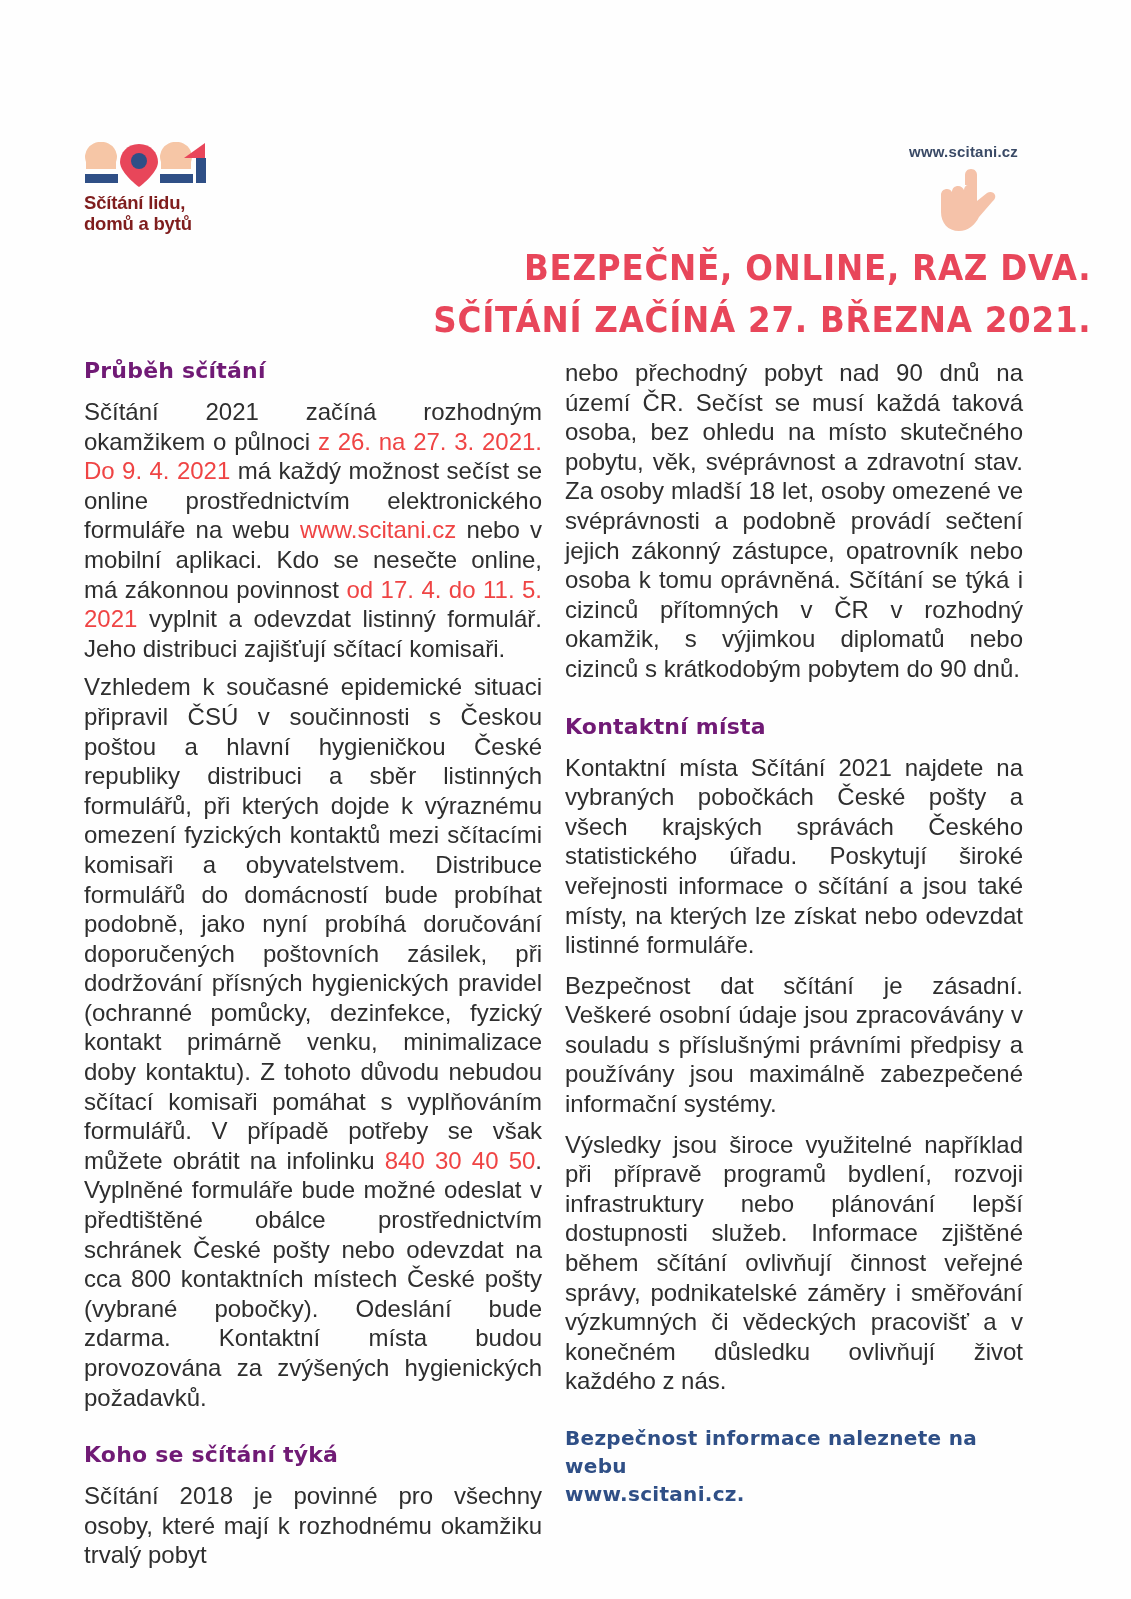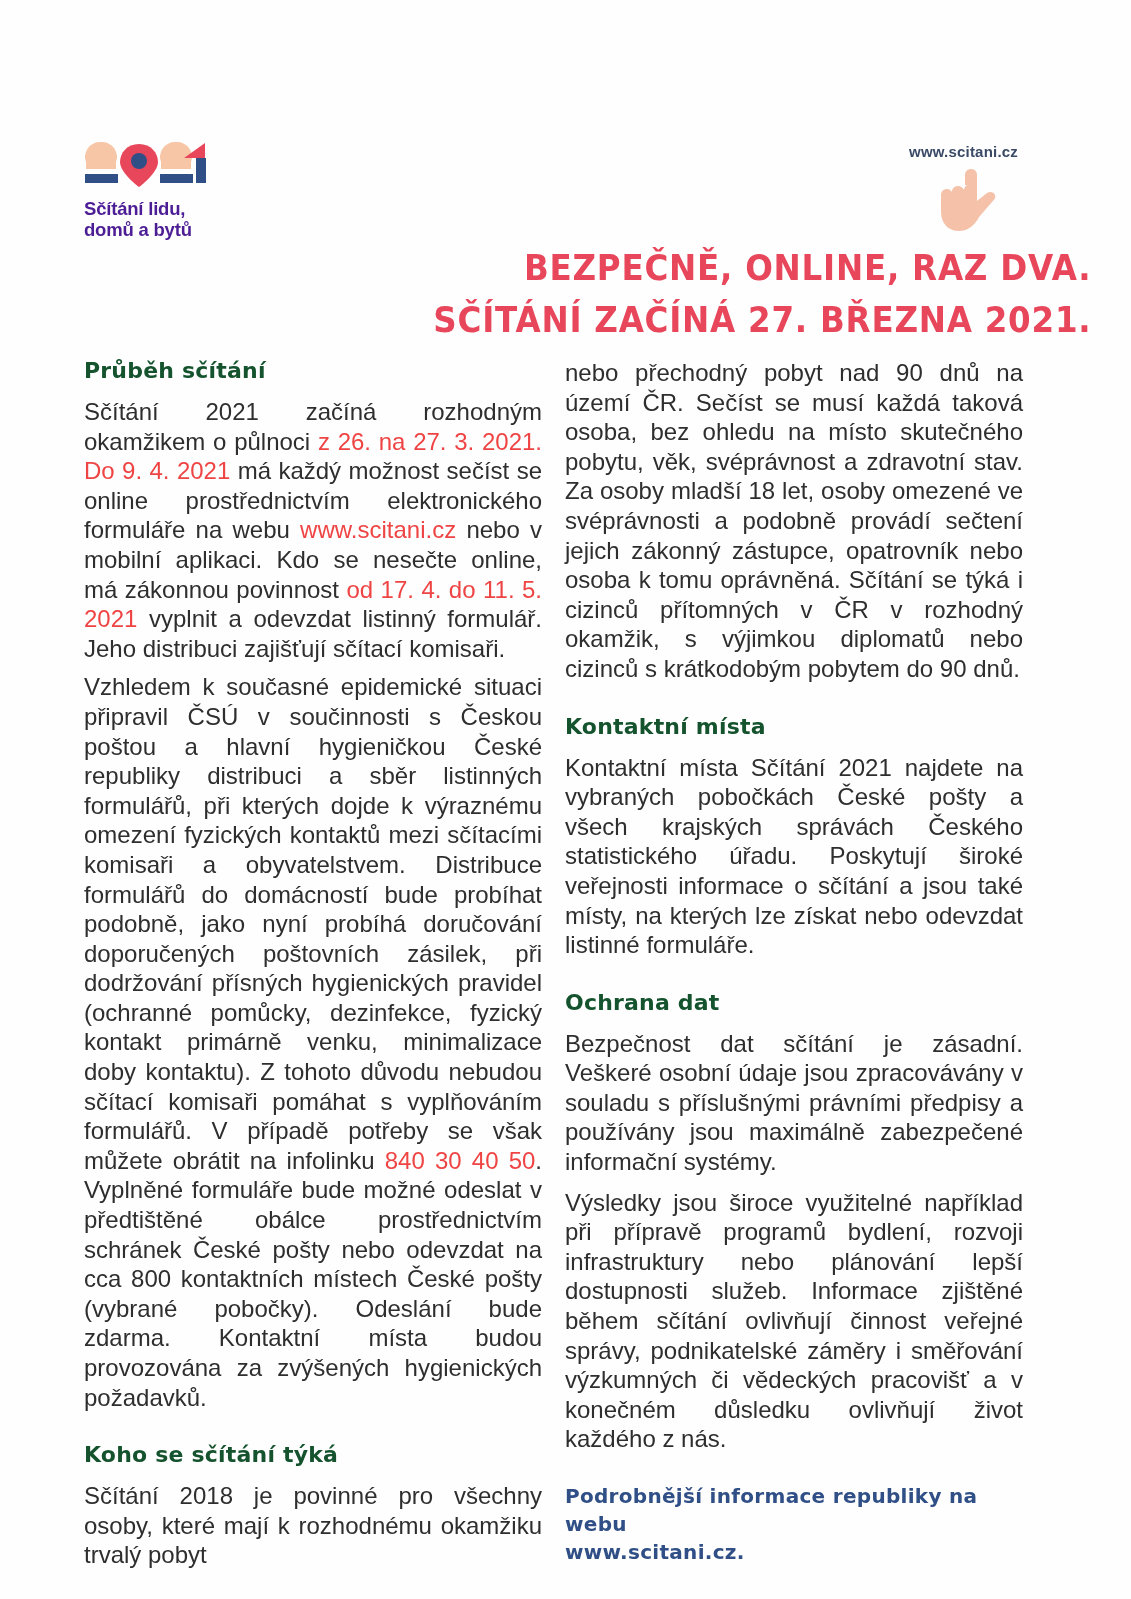--- a/index.html
+++ b/index.html
@@ -3,38 +3,38 @@
 <meta charset="utf-8">
 <style>
   html, body { margin: 0; padding: 0; background: #ffffff; }
   body { width: 1131px; height: 1599px; position: relative; overflow: hidden;
          font-family: "Liberation Sans", "DejaVu Sans", sans-serif; color: #2b2b2b; }
   .page { position: absolute; inset: 0; background: #fefefe; }
 
   
   .logo { position: absolute; left: 84px; top: 142px; width: 140px; }
   .logo-graphic { position: relative; width: 124px; height: 46px; }
-  .logo-text { margin-top: 6px; color: #4c1d95; font-weight: bold; font-size: 18.5px; line-height: 21px; letter-spacing: -0.2px; }
+  .logo-text { color: #7f1d1d; font-weight: bold; font-size: 18.5px; line-height: 21px; letter-spacing: -0.2px; }
 
   
   .web-top { position: absolute; right: 113px; top: 143px; color: #3a4a66; font-weight: bold; font-size: 15px; letter-spacing: 0.2px; }
   .hand { position: absolute; left: 935px; top: 165px; width: 70px; height: 72px; }
 
   
   .title { position: absolute; left: 0; right: 0; top: 242px; text-align: right; color: #e8465a;
            font-weight: bold; font-size: 35px; line-height: 52px; letter-spacing: 0.8px;
            font-family: "DejaVu Sans", "Liberation Sans", sans-serif; }
   .title div { transform: scaleX(0.93); transform-origin: center; }
 
   
   .col { position: absolute; top: 356px; width: 458px; }
   .col-left { left: 84px; }
   .col-right { left: 565px; top: 358px; }
 
-  h2 { margin: 0; color: #14532d; font-size: 22px; line-height: 30px; font-weight: bold;
+  h2 { margin: 0; color: #701a75; font-size: 22px; line-height: 30px; font-weight: bold;
        font-family: "DejaVu Sans", "Liberation Sans", sans-serif; letter-spacing: 0.2px; }
   p { margin: 0; font-size: 24px; line-height: 29.6px; text-align: justify; color: #2e2e2e; hyphens: manual; }
   .hl { color: #ef4444; }
   .gap-h { margin-top: 11px; }
   .gap-p { margin-top: 9px; }
   .gap-sec { margin-top: 28px; }
 
   .footer-note { color: #2f4f86; font-weight: bold; font-size: 20px; line-height: 28px;
                  font-family: "DejaVu Sans", "Liberation Sans", sans-serif; letter-spacing: 0.3px; }
 </style>
@@ -82,23 +82,22 @@
     <h2 class="gap-sec">Koho se sčítání týká</h2>
     <p class="gap-h">Sčítání 2018 je povinné pro všechny osoby, které mají k rozhodnému okamžiku trvalý pobyt</p>
   </div>
 
   <div class="col col-right">
     <p>nebo přechodný pobyt nad 90 dnů na území ČR. Sečíst se musí každá taková osoba, bez ohledu na místo skutečného pobytu, věk, svéprávnost a zdravotní stav. Za osoby mladší 18 let, osoby omezené ve svéprávnosti a podobně provádí sečtení jejich zákonný zástupce, opatrovník nebo osoba k tomu oprávněná. Sčítání se týká i cizinců přítomných v ČR v rozhodný okamžik, s výjimkou diplomatů nebo cizinců s krátkodo­bým pobytem do 90 dnů.</p>
 
     <h2 class="gap-sec">Kontaktní místa</h2>
     <p class="gap-h">Kontaktní místa Sčítání 2021 najdete na vybra­ných pobočkách České pošty a všech krajských správách Českého statistického úřadu. Poskytují široké veřejnosti informace o sčítání a jsou také místy, na kterých lze získat nebo odevzdat listin­né formuláře.</p>
 
-    <h2 class="gap-sec">Ochrana dat</h2>
     <p class="gap-h">Bezpečnost dat sčítání je zásadní. Veškeré osobní údaje jsou zpracovávány v souladu s příslušnými právními předpisy a používány jsou maximálně zabezpečené informační systémy.</p>
 
     <p class="gap-h">Výsledky jsou široce využitelné například při pří­pravě programů bydlení, rozvoji infrastruktury nebo plánování lepší dostupnosti služeb. Infor­mace zjištěné během sčítání ovlivňují činnost veřejné správy, podnikatelské záměry i směřo­vání výzkumných či vědeckých pracovišť a v ko­nečném důsledku ovlivňují život každého z nás.</p>
 
     <div class="footer-note gap-sec">
-      <div>Podrobnější informace republiky na webu</div>
+      <div>Bezpečnost informace naleznete na webu</div>
       <div>www.scitani.cz.</div>
     </div>
   </div>
 </div>
 
 </body></html>

